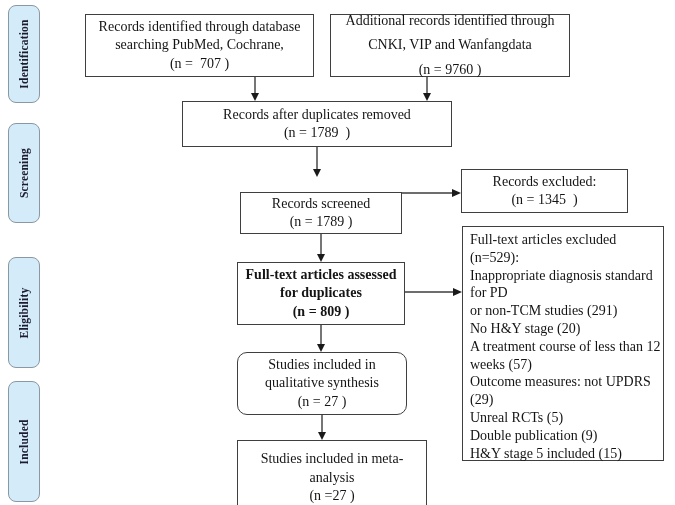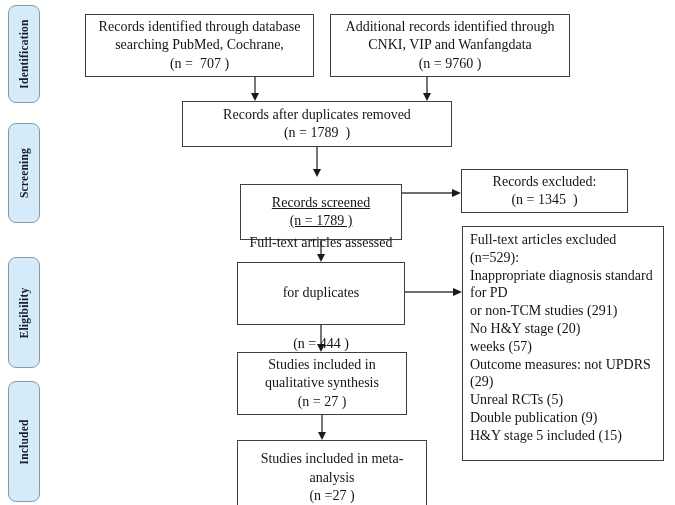--- a/index.html
+++ b/index.html
@@ -18,21 +18,21 @@
     font-weight:bold; font-size:11.5px; color:#1c1c30; letter-spacing:.2px;
   }
   
   .fbox {
     position:absolute; background:#ffffff; border:1px solid #3f3f3f;
     box-sizing:border-box; color:#141414; font-size:14px; line-height:18.5px;
     display:flex; flex-direction:column; justify-content:center;
     text-align:center;
   }
   .fbox div { white-space:pre; }
-  .fbox.bold { font-weight:normal;gap:32px; }
+  .fbox.bold { font-weight:bold; }
   .fbox.leftalign {
     align-items:flex-start; justify-content:flex-start; text-align:left;
     padding:4px 6px 0 7px; line-height:17.8px; font-size:14px;
   }
   svg.connectors { position:absolute; left:0; top:0; pointer-events:none; }
 </style>
 </head>
 <body>
 
 <div class="canvas">
@@ -78,63 +78,64 @@
   <div class="stage" style="left:8px; top:381px; width:32px; height:121px;">
     <span>Included</span>
   </div>
 
   <div class="fbox" style="left:85px; top:14px; width:229px; height:63px;">
       <div>Records identified through database</div>
       <div>searching PubMed, Cochrane,</div>
       <div>(n =  707 )</div>
     </div>
 
-  <div class="fbox" style="left:330px; top:14px; width:240px; height:63px;">
+  <div class="fbox" style="left:330px; top:14px; width:240px; height:63px;gap:6px;">
       <div>Additional records identified through</div>
       <div>CNKI, VIP and Wanfangdata</div>
       <div>(n = 9760 )</div>
     </div>
 
   <div class="fbox" style="left:182px; top:101px; width:270px; height:46px;font-family:Liberation Serif, serif;">
       <div>Records after duplicates removed</div>
       <div>(n = 1789  )</div>
     </div>
 
-  <div class="fbox" style="left:240px; top:184px; width:162px; height:56px;text-decoration:underline;">
+  <div class="fbox" style="left:240px; top:192px; width:162px; height:42px;">
       <div>Records screened</div>
       <div>(n = 1789 )</div>
     </div>
 
   <div class="fbox" style="left:461px; top:169px; width:167px; height:44px;">
       <div>Records excluded:</div>
       <div>(n = 1345  )</div>
     </div>
 
   <div class="fbox bold" style="left:237px; top:262px; width:168px; height:63px;">
       <div>Full-text articles assessed</div>
       <div>for duplicates</div>
-      <div>(n = 444 )</div>
+      <div>(n = 809 )</div>
     </div>
 
   <div class="fbox leftalign" style="left:462px; top:226px; width:202px; height:235px;">
       <div>Full-text articles excluded</div>
       <div>(n=529):</div>
       <div>Inappropriate diagnosis standard</div>
       <div>for PD</div>
       <div>or non-TCM studies (291)</div>
       <div>No H&amp;Y stage (20)</div>
+      <div>A treatment course of less than 12</div>
       <div>weeks (57)</div>
       <div>Outcome measures: not UPDRS</div>
       <div>(29)</div>
       <div>Unreal RCTs (5)</div>
       <div>Double publication (9)</div>
       <div>H&amp;Y stage 5 included (15)</div>
     </div>
 
-  <div class="fbox" style="left:237px; top:352px; width:170px; height:63px;">
+  <div class="fbox" style="left:237px; top:352px; width:170px; height:63px;border-radius:10px;">
       <div>Studies included in</div>
       <div>qualitative synthesis</div>
       <div>(n = 27 )</div>
     </div>
 
   <div class="fbox" style="left:237px; top:440px; width:190px; height:76px;">
       <div>Studies included in meta-</div>
       <div>analysis</div>
       <div>(n =27 )</div>
     </div>

